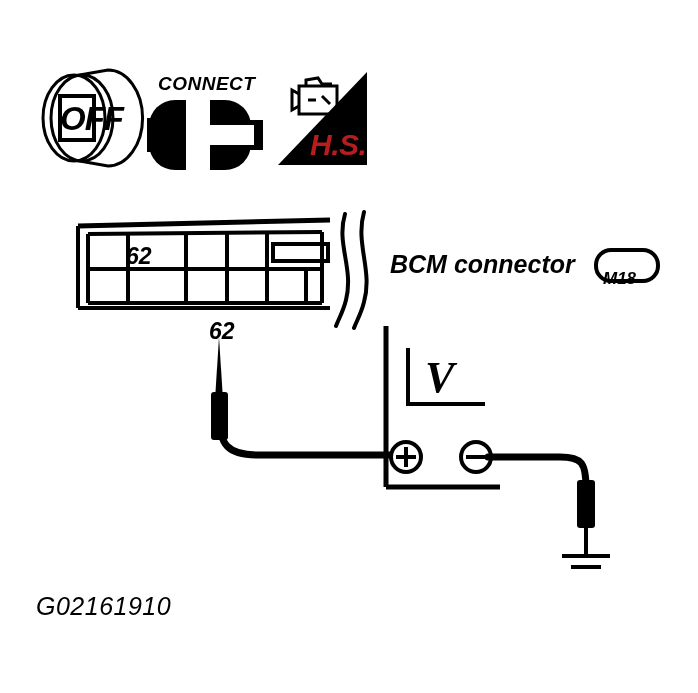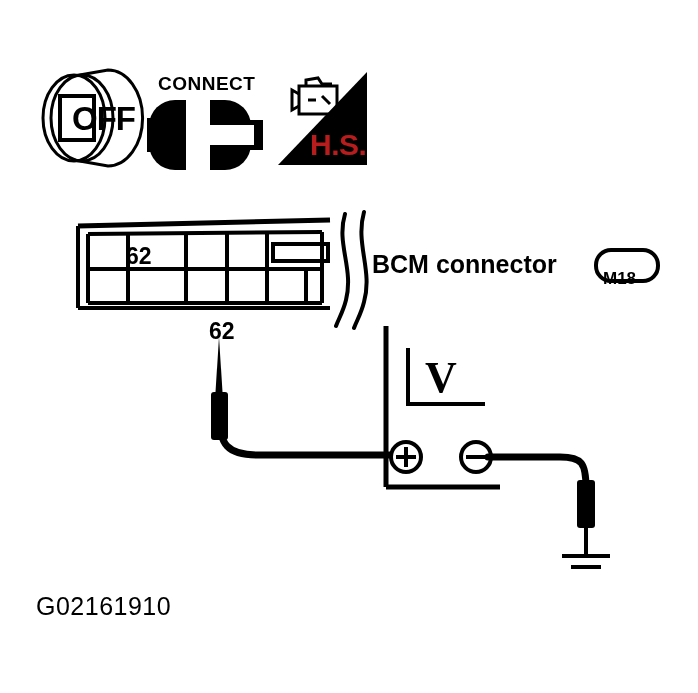--- a/index.html
+++ b/index.html
@@ -27,30 +27,31 @@
     left: 0;
     top: 0;
     width: 698px;
     height: 693px;
   }
   .txt {
     position: absolute;
     white-space: pre;
     font-family: "Liberation Sans", sans-serif;
     color: #000;
+    font-style: italic;
   }
   #figure-code {
     left: 36px;
     top: 592px;
     font-size: 25px;
     letter-spacing: 0.5px;
     text-align: center;
   }
   #bcm-label {
-    left: 372px;
+    left: 390px;
     top: 250px;
     font-size: 25px;
     font-weight: bold;
     letter-spacing: 0px;
   }
   #badge-text {
     left: 603px;
     top: 269px;
     font-size: 17px;
     font-weight: bold;
@@ -75,21 +76,20 @@
     font-weight: bold;
     font-family: "Liberation Serif", serif;
   }
   #icon-off-text {
     left: 60px;
     top: 100px;
     font-size: 33px;
     font-weight: bold;
     font-family: "Liberation Sans", sans-serif;
     letter-spacing: -1px;
-    margin-left: 12px;
   }
   #icon-connect-text {
     left: 158px;
     top: 73px;
     font-size: 19px;
     font-weight: bold;
     letter-spacing: 0.5px;
   }
   #icon-hs-text {
     left: 310px;

